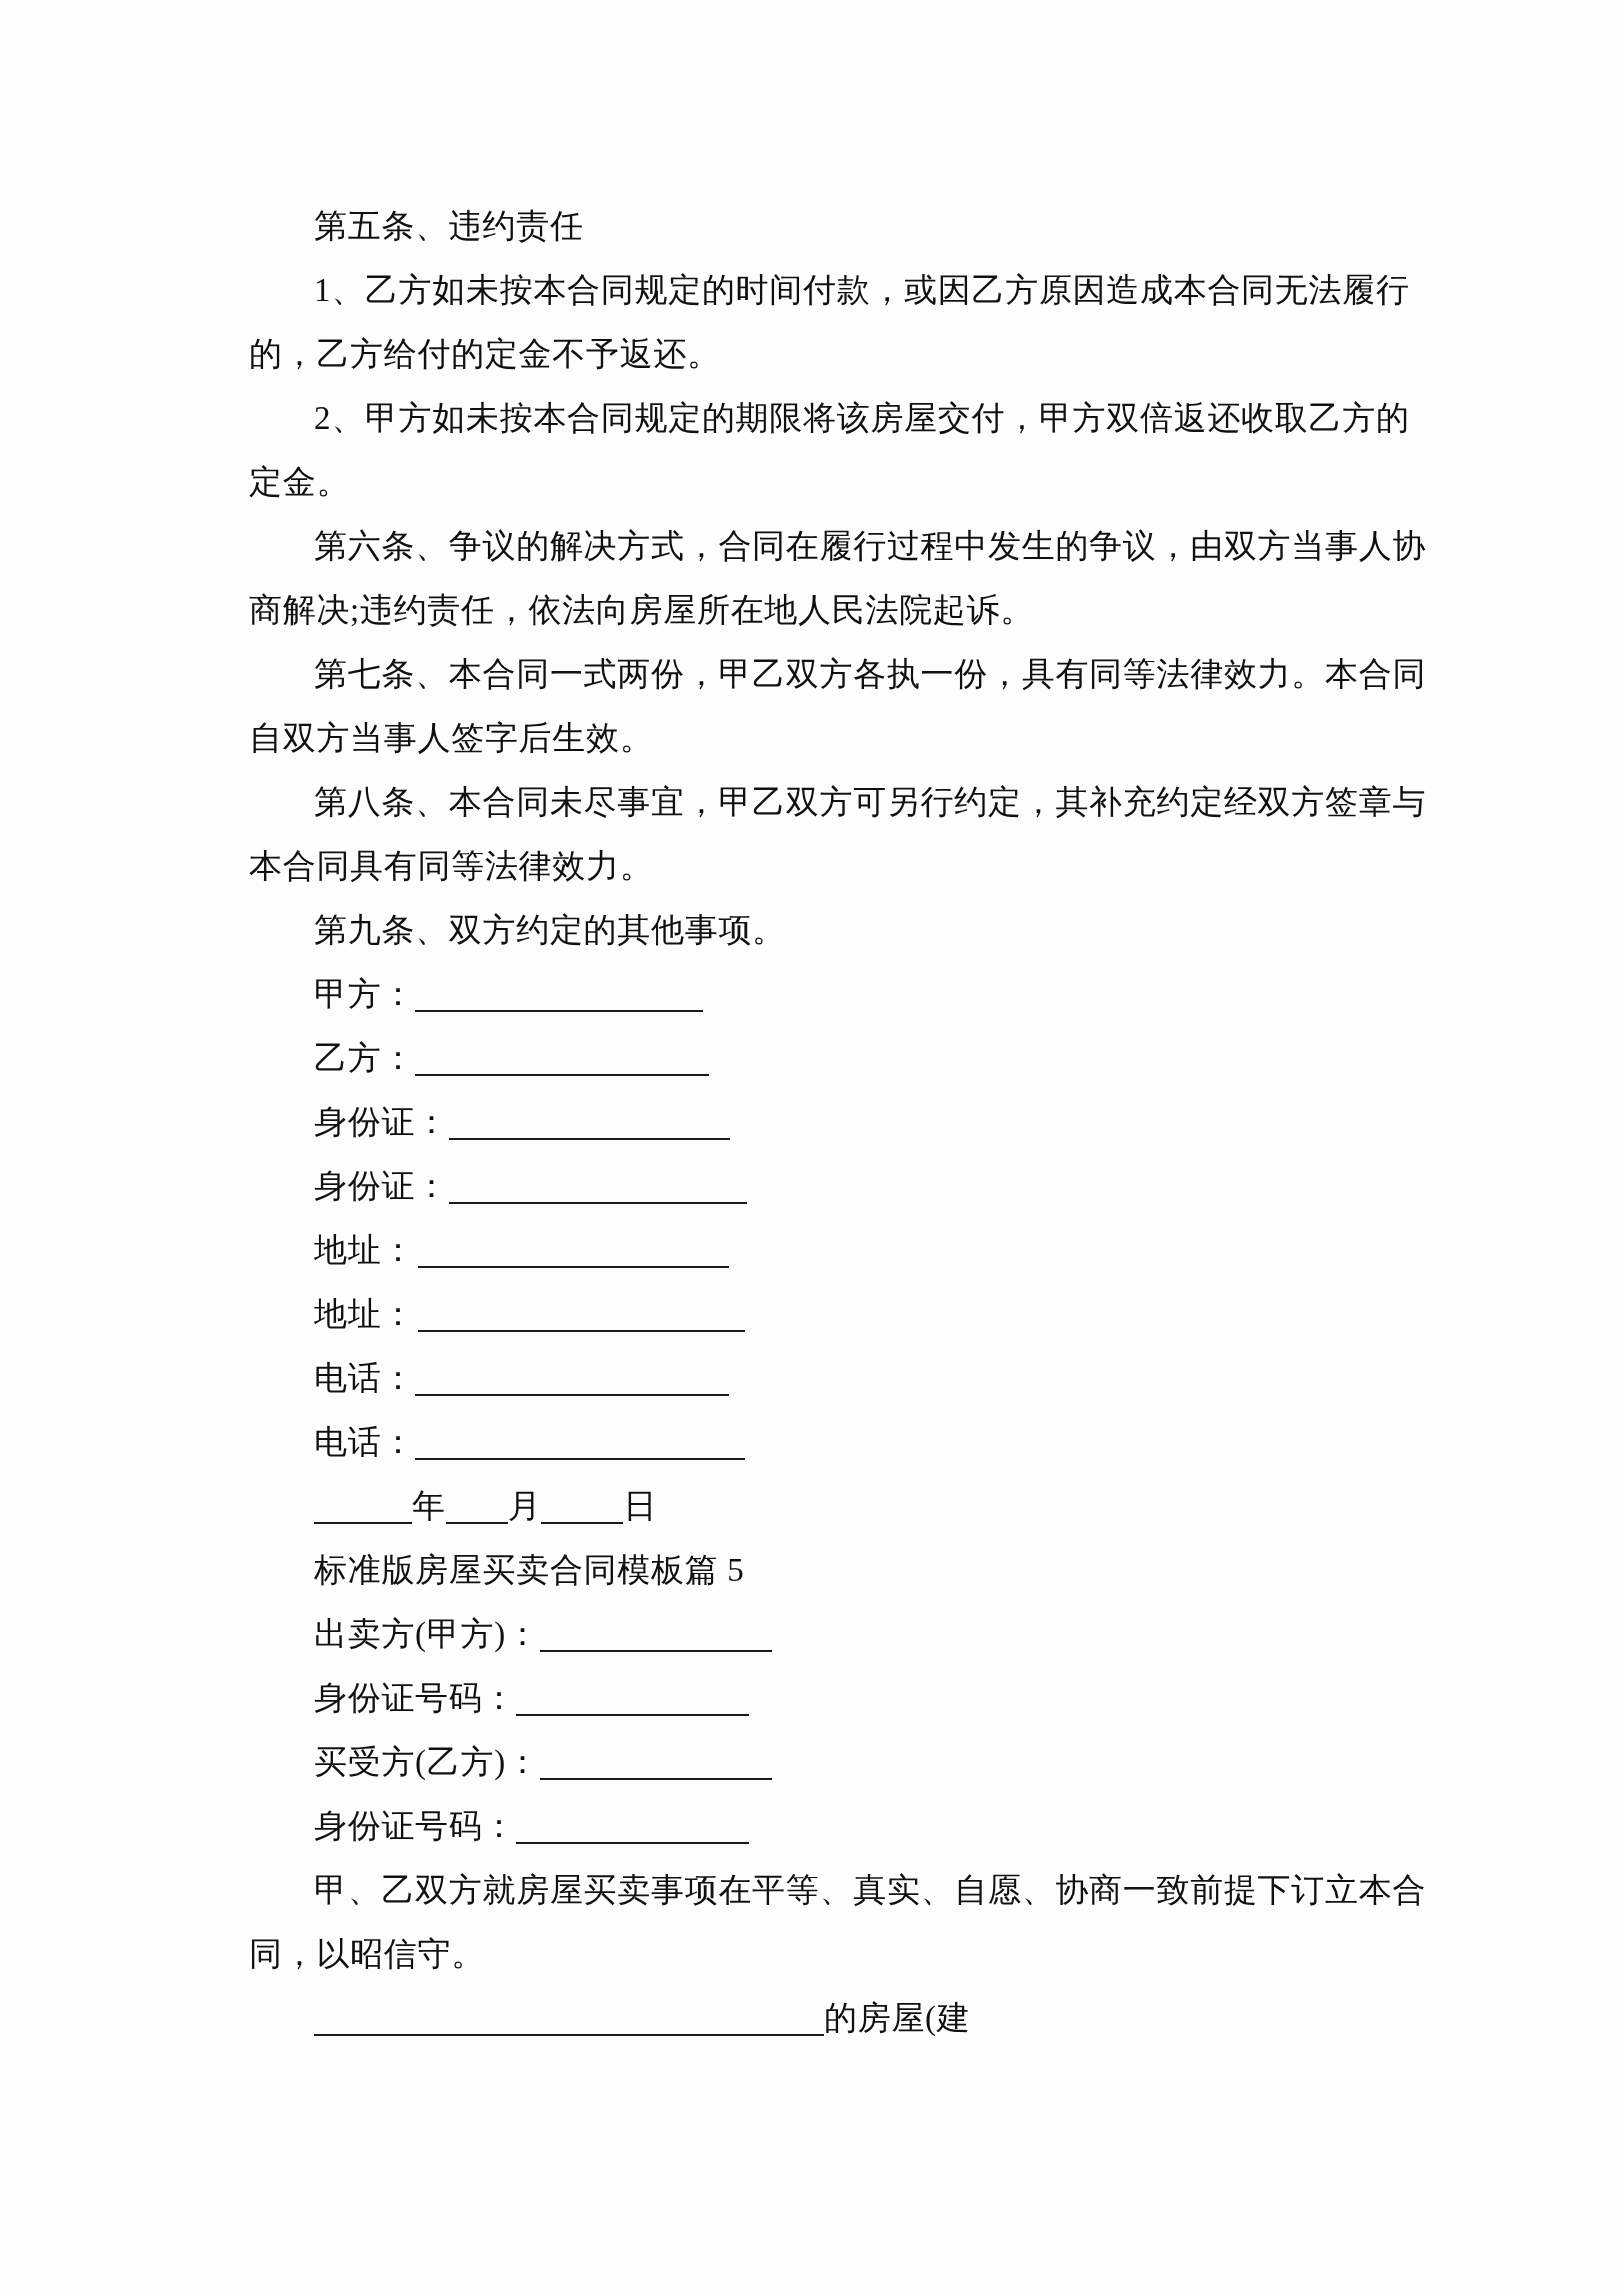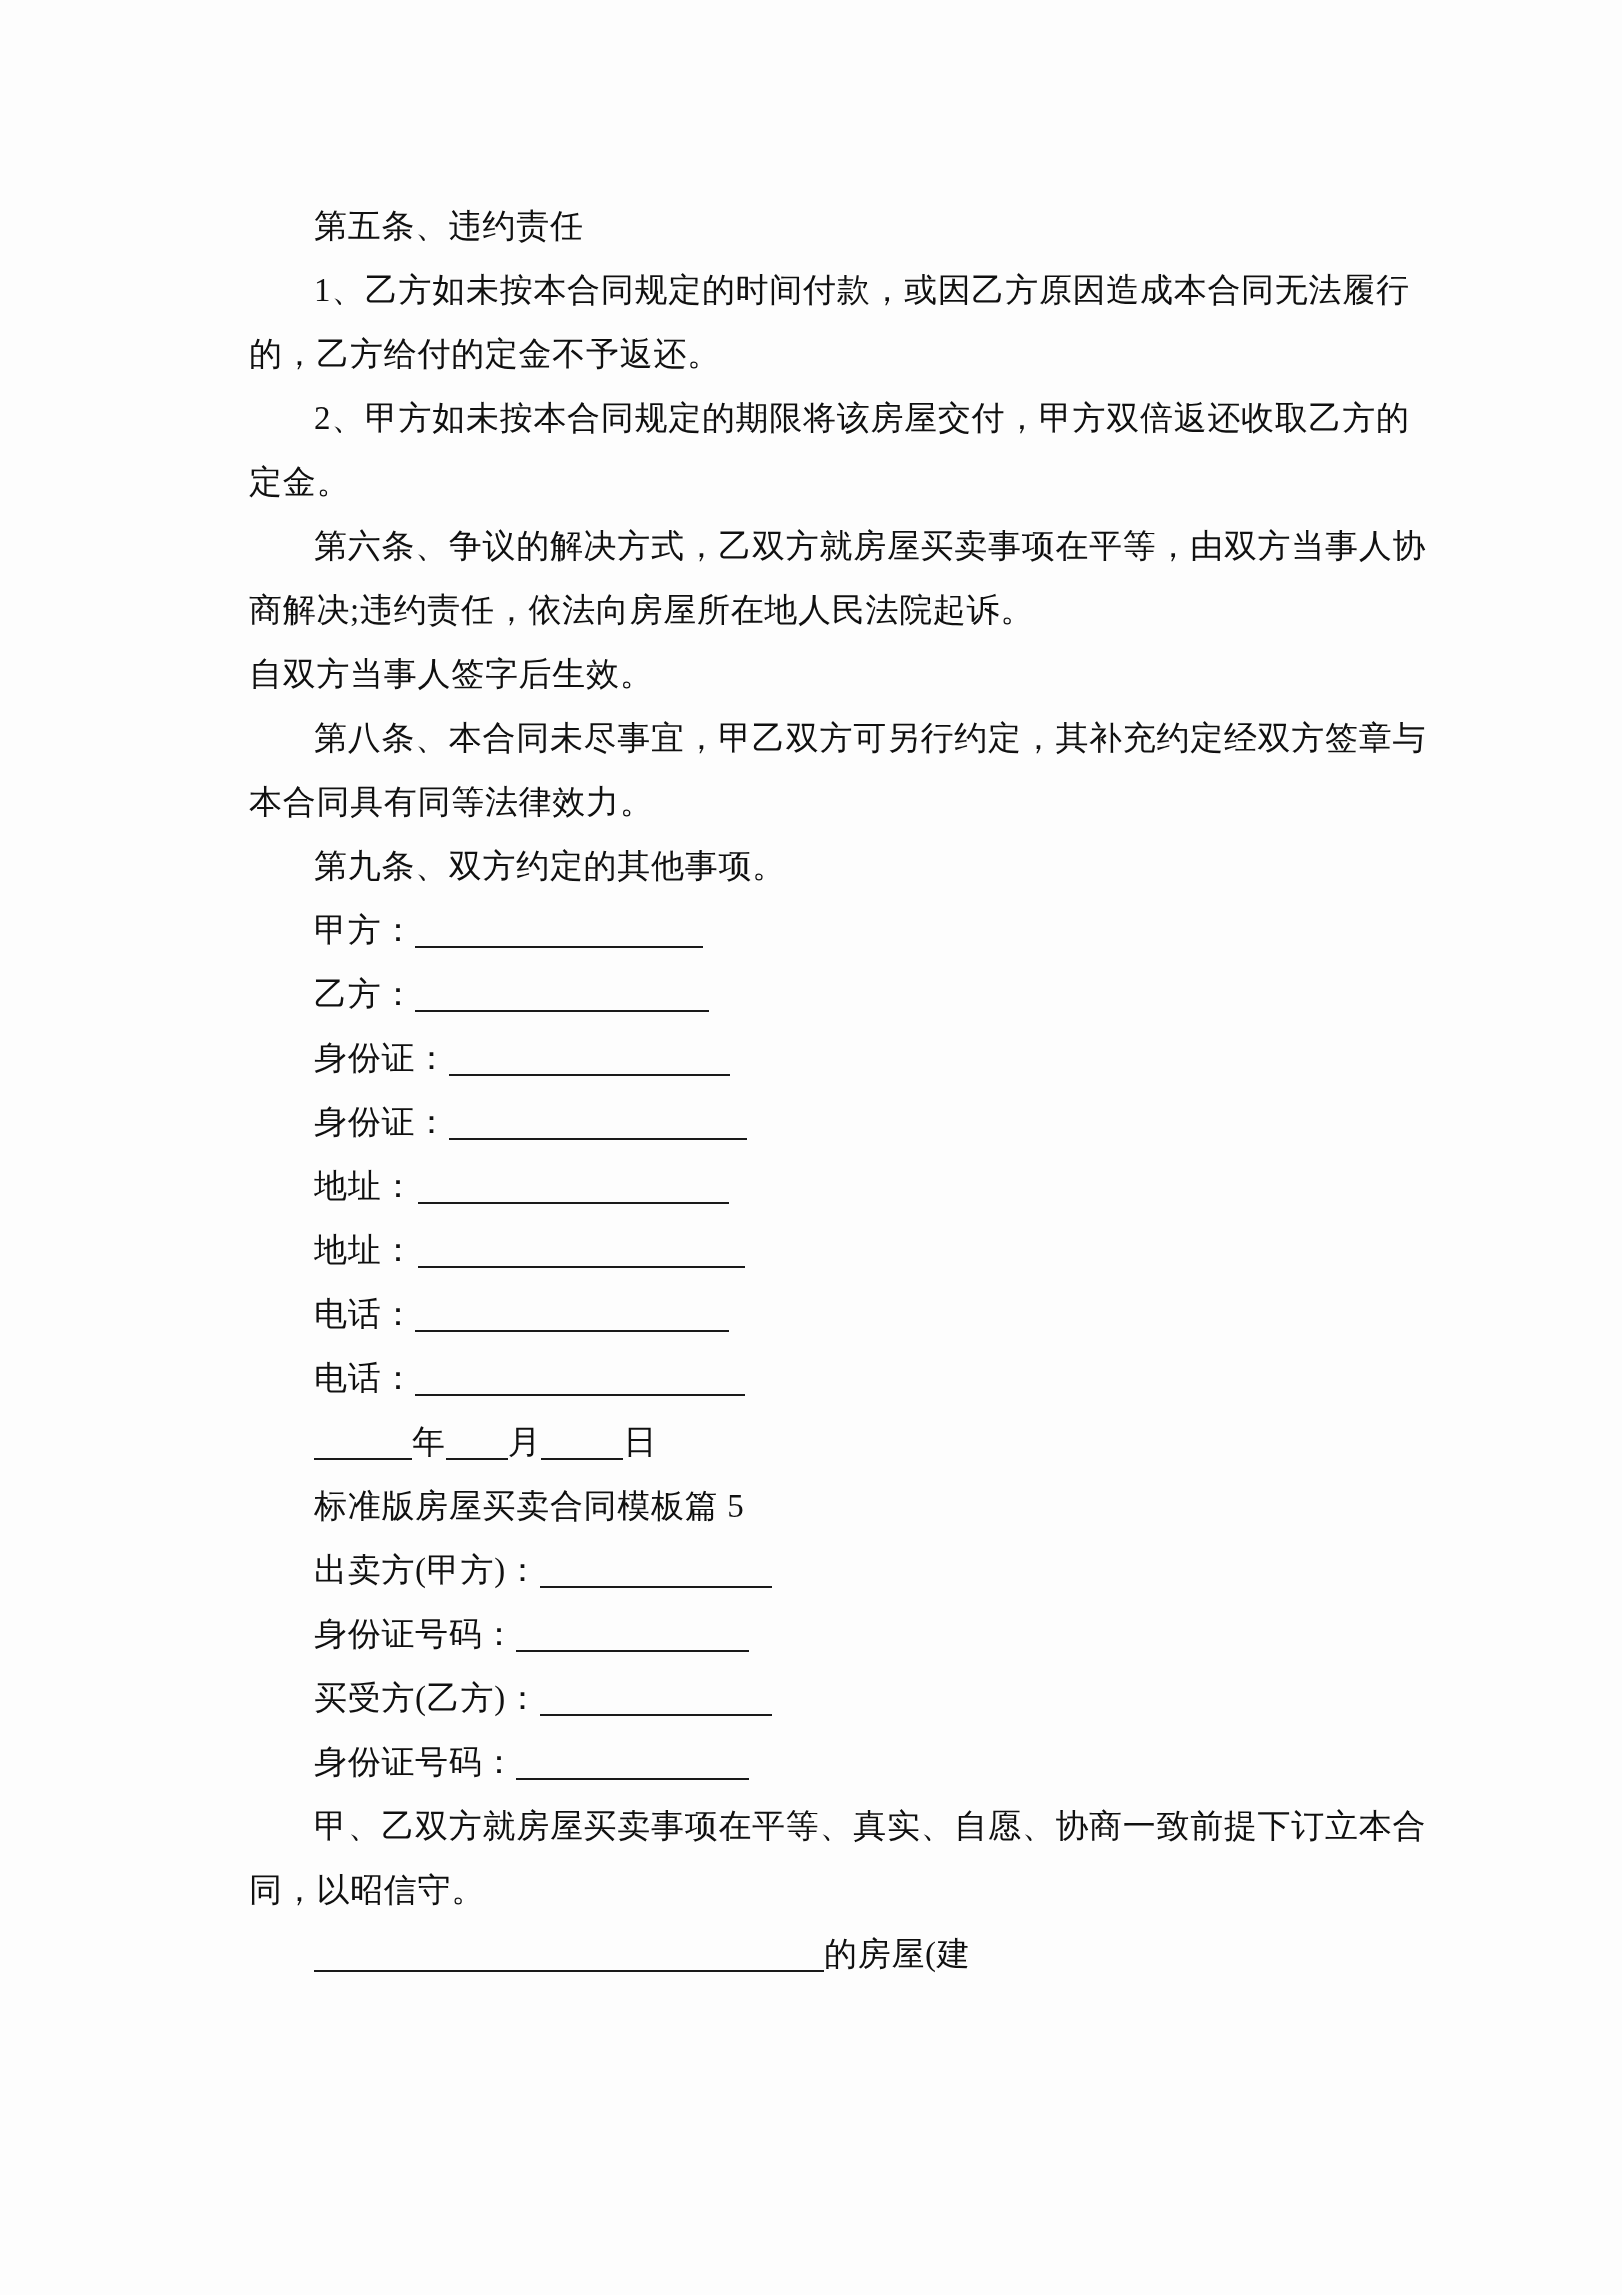--- a/index.html
+++ b/index.html
@@ -55,24 +55,25 @@
     <div class="line indent"><span>第五条、违约责任</span></div>
 
     <div class="line indent"><span>1、乙方如未按本合同规定的时间付款，或因乙方原因造成本合同无法履行</span></div>
 
     <div class="line"><span>的，乙方给付的定金不予返还。</span></div>
 
     <div class="line indent"><span>2、甲方如未按本合同规定的期限将该房屋交付，甲方双倍返还收取乙方的</span></div>
 
     <div class="line"><span>定金。</span></div>
 
-    <div class="line indent"><span>第六条、争议的解决方式，乙双方就房屋买卖事项在平等，由双方当事人协</span></div>
+    <div class="line indent"><span>第六条、争议的解决方式，合同在履行过程中发生的争议，由双方当事人协</span></div>
 
     <div class="line"><span>商解决;违约责任，依法向房屋所在地人民法院起诉。</span></div>
 
+    <div class="line indent"><span>第七条、本合同一式两份，甲乙双方各执一份，具有同等法律效力。本合同</span></div>
 
     <div class="line"><span>自双方当事人签字后生效。</span></div>
 
     <div class="line indent"><span>第八条、本合同未尽事宜，甲乙双方可另行约定，其补充约定经双方签章与</span></div>
 
     <div class="line"><span>本合同具有同等法律效力。</span></div>
 
     <div class="line indent"><span>第九条、双方约定的其他事项。</span></div>
 
     <div class="line indent"><span>甲方：</span><span class="blank" style="width:288px"></span></div>

